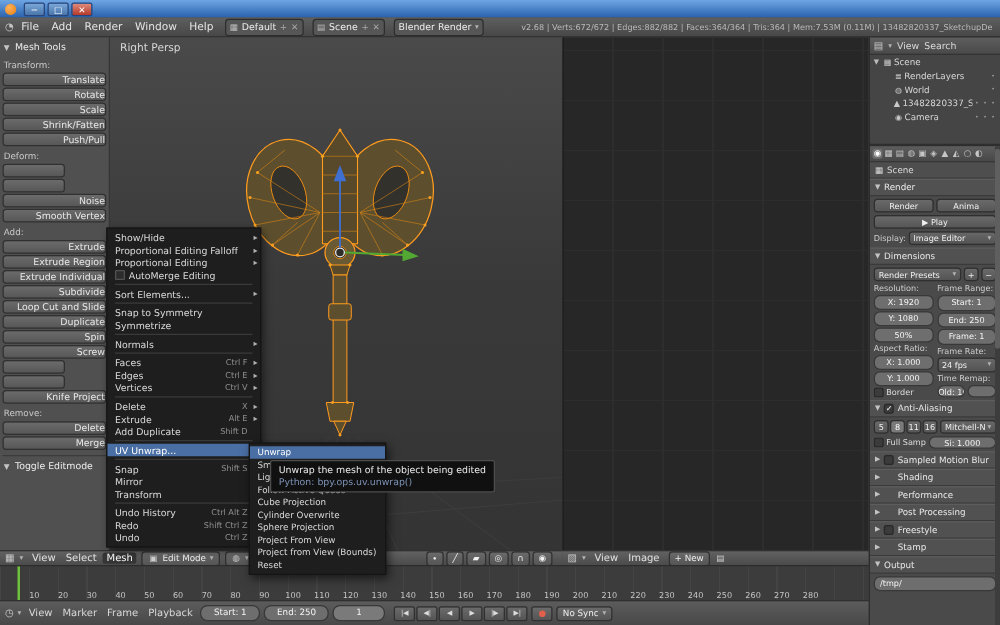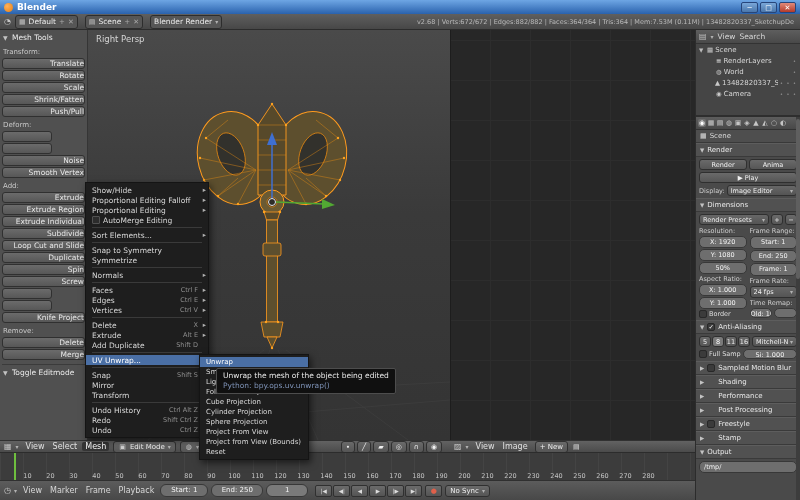--- a/index.html
+++ b/index.html
@@ -141,28 +141,30 @@
   .tooltip{position:absolute;left:216px;top:368px;background:#101010;border:1px solid #4d4d4d;
     padding:2px 6px 3px;z-index:70;font-size:7.5px;white-space:nowrap;border-radius:2px;}
   .tooltip .t1{color:#e9e9e9;}
   .tooltip .t2{color:#7d91b5;margin-top:1px;}
 </style>
 </head>
 <body>
 
 <div class="titlebar">
   <div class="tb-logo"></div>
-  <div class="tb-title">Blender</div>
   <div class="tb-btn">─</div>
   <div class="tb-btn">□</div>
   <div class="tb-btn close">✕</div>
 </div>
 
 <div class="menubar">
   <span class="ed-icon">◔</span>
+  <div>
+    
+  <span class="mb-menu">File</span><span class="mb-menu">Add</span><span class="mb-menu">Render</span><span class="mb-menu">Window</span><span class="mb-menu">Help</span></div>
   <div class="widget">
     <span class="wicon">▦</span>
     <span>Default</span>
     <span class="wx">+</span>
     <span class="wx">✕</span>
   </div>
   <div class="widget">
     <span class="wicon">▤</span>
     <span>Scene</span>
     <span class="wx">+</span>
@@ -802,21 +804,21 @@
 
     <div class="mi">
       <span class="lbl">Follow Active Quads</span>
     </div>
 
     <div class="mi">
       <span class="lbl">Cube Projection</span>
     </div>
 
     <div class="mi">
-      <span class="lbl">Cylinder Projection</span>
+      <span class="lbl">Cylinder Overwrite</span>
     </div>
 
     <div class="mi">
       <span class="lbl">Sphere Projection</span>
     </div>
 
     <div class="mi">
       <span class="lbl">Project From View</span>
     </div>
 

